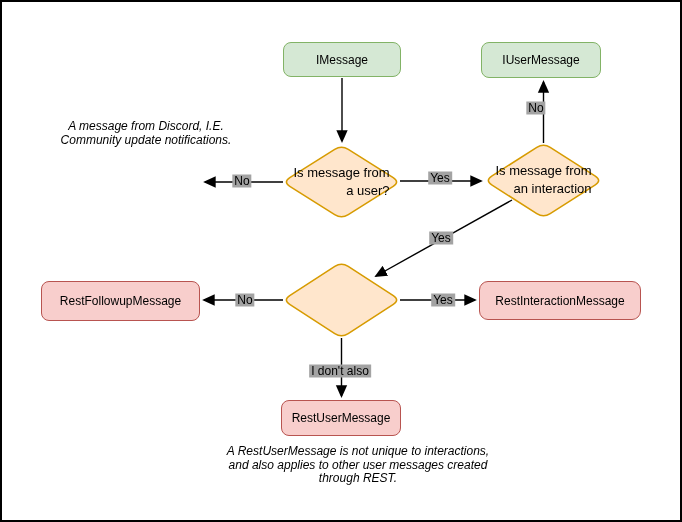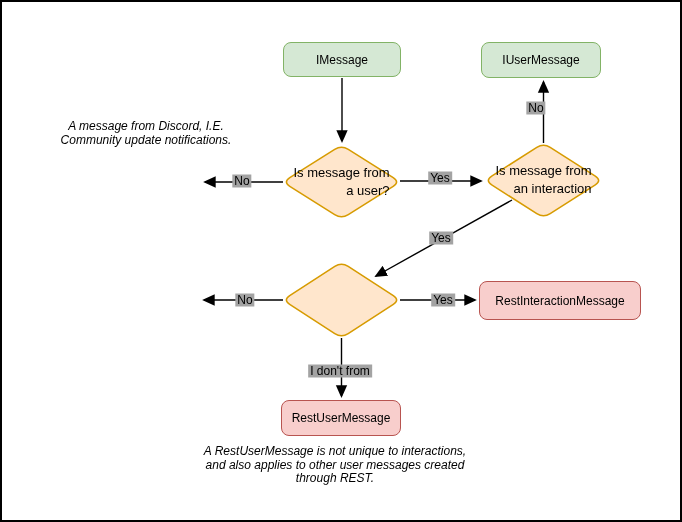--- a/index.html
+++ b/index.html
@@ -87,40 +87,43 @@
     <path d="M334.8,266.4 Q341.5,262 348.2,266.4 L393.3,295.6 Q400,300 393.3,304.4 L348.2,333.6 Q341.5,338 334.8,333.6 L289.7,304.4 Q283,300 289.7,295.6 Z" fill="#ffe6cc" stroke="#d79b00" stroke-width="1.5"></path>
   </svg>
 
   <div class="node green" style="left:283px; top:42px; width:118px; height:35px;">
     <span>IMessage</span>
   </div>
   <div class="node green" style="left:481px; top:42px; width:120px; height:36px;">
     <span>IUserMessage</span>
   </div>
 
-  <div class="node pink" style="left:479px; top:281px; width:162px; height:39px;">
+  <div class="node pink" style="left:41px; top:281px; width:159px; height:40px;">
+    <span>RestFollowupMessage</span>
+  </div>
+  <div class="node pink" style="left:479px; top:281px; width:162px; height:39px;border-radius:9px;">
     <span>RestInteractionMessage</span>
   </div>
   <div class="node pink" style="left:281px; top:400px; width:120px; height:36px;">
     <span>RestUserMessage</span>
   </div>
 
   <div class="diamond-label" style="left:281px; top:160px; width:121px; height:44px;">Is message from
 a user?</div>
   <div class="diamond-label" style="left:483px; top:158px; width:121px; height:44px;">Is message from
 an interaction</div>
 
   <span class="edge-label" style="left:242px; top:181px;">No</span>
   <span class="edge-label" style="left:440px; top:178px;">Yes</span>
   <span class="edge-label" style="left:536px; top:108px;">No</span>
   <span class="edge-label" style="left:441px; top:238px;">Yes</span>
   <span class="edge-label" style="left:245px; top:300px;">No</span>
   <span class="edge-label" style="left:443px; top:300px;">Yes</span>
-  <span class="edge-label" style="left:340px; top:371px;">I don't from</span>
+  <span class="edge-label" style="left:340px; top:371px;">I don't also</span>
 
   <div class="annotation" style="left:26px; top:119px; width:240px;">A message from Discord, I.E.
 Community update notifications.</div>
-  <div class="annotation" style="left:165px; top:445px; width:340px; line-height:13.5px;">A RestUserMessage is not unique to interactions,
+  <div class="annotation" style="left:188px; top:445px; width:340px; line-height:13.5px;">A RestUserMessage is not unique to interactions,
 and also applies to other user messages created
 through REST.</div>
 
   <div id="frame"></div>
 </div>
 
 </body></html>

